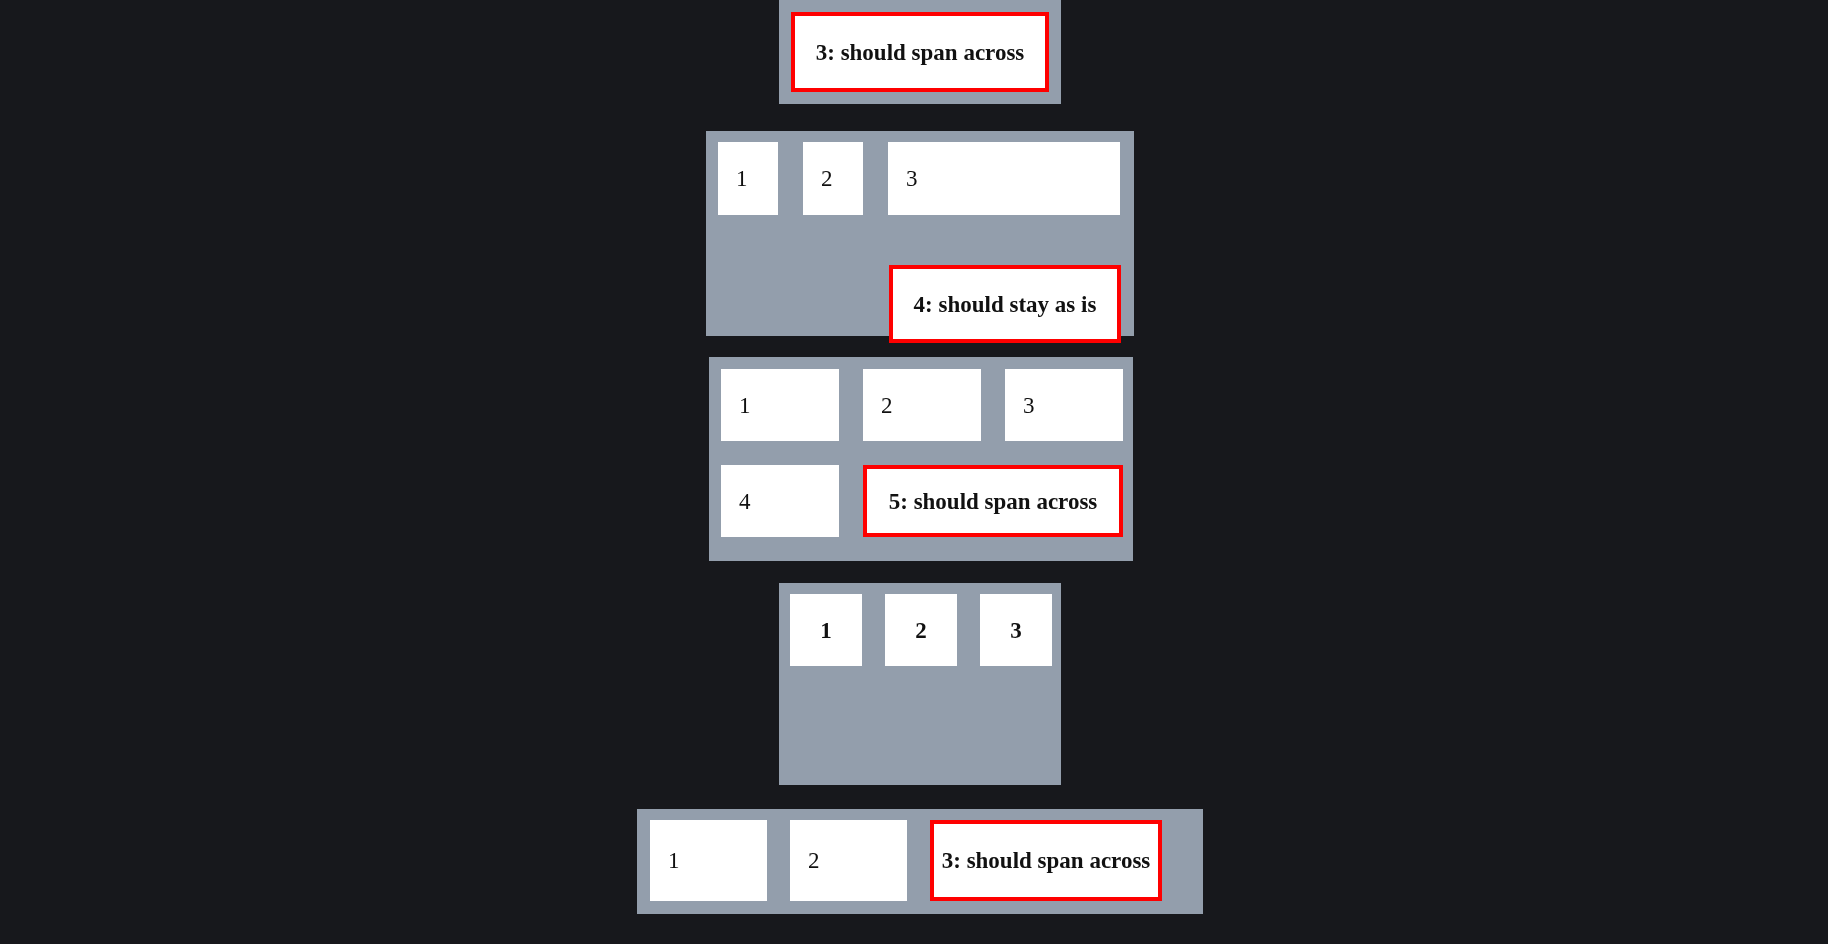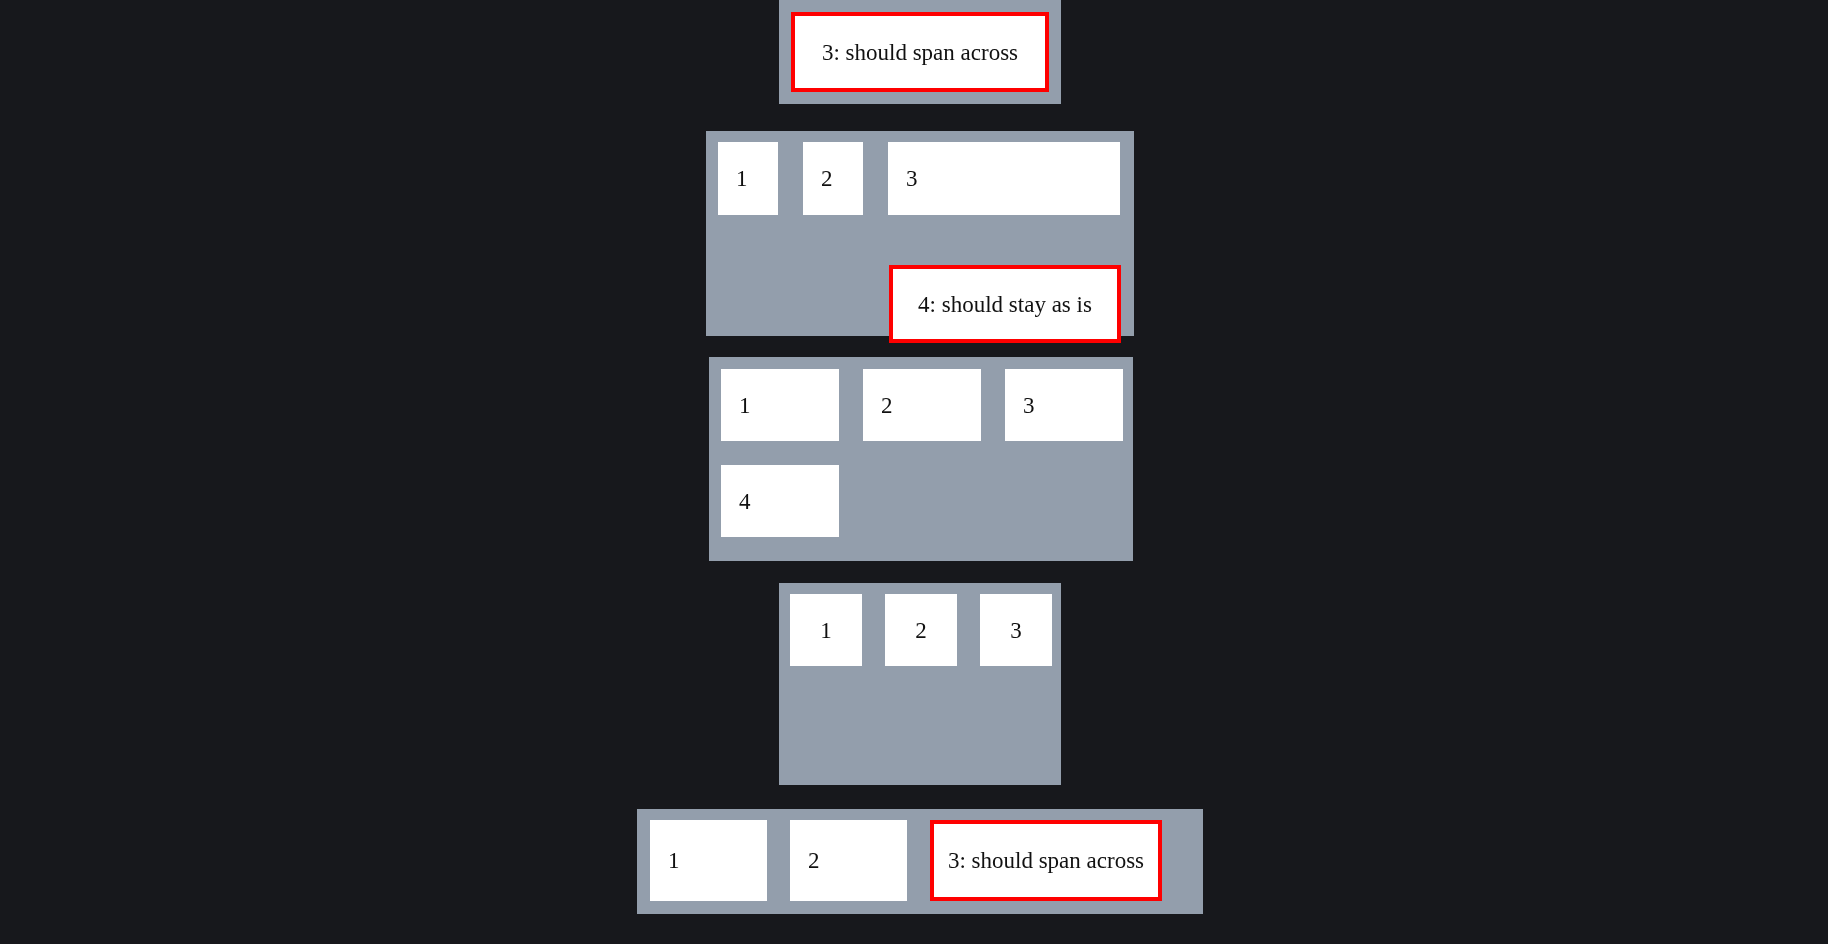--- a/index.html
+++ b/index.html
@@ -39,20 +39,21 @@
     display: flex;
     align-items: center;
     box-sizing: border-box;
     padding-left: 18px;
     white-space: nowrap;
   }
 
   .cell.center {
     justify-content: center;
     padding-left: 0;
+    font-weight: bold;
   }
 
   .cell.hl {
     border: 4px solid #fe0000;
   }
 
   
   #c1 {
     left: 779px;
     top: 0px;
@@ -138,20 +139,21 @@
     <div class="cell w-grow">3</div>
     <div class="r2-spacer"></div>
     <div class="cell hl center w-stay">4: should stay as is</div>
   </div>
 
   <div class="container" id="c3">
     <div class="cell">1</div>
     <div class="cell">2</div>
     <div class="cell">3</div>
     <div class="cell">4</div>
+    <div class="cell hl center span2">5: should span across</div>
   </div>
 
   <div class="container" id="c4">
     <div class="cell center">1</div>
     <div class="cell center">2</div>
     <div class="cell center">3</div>
   </div>
 
   <div class="container" id="c5">
     <div class="cell w-small">1</div>

